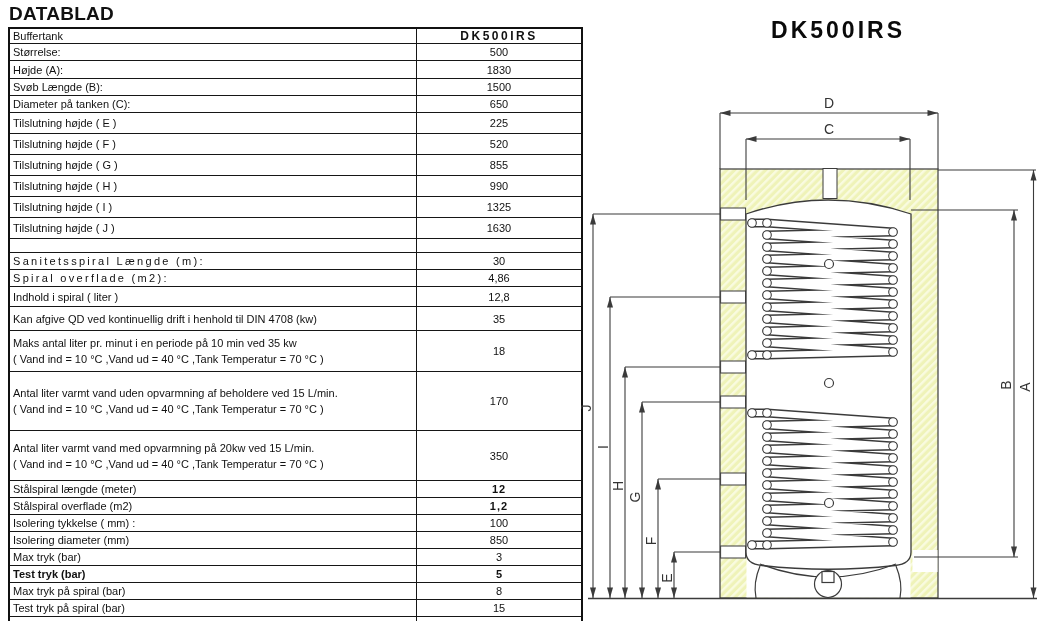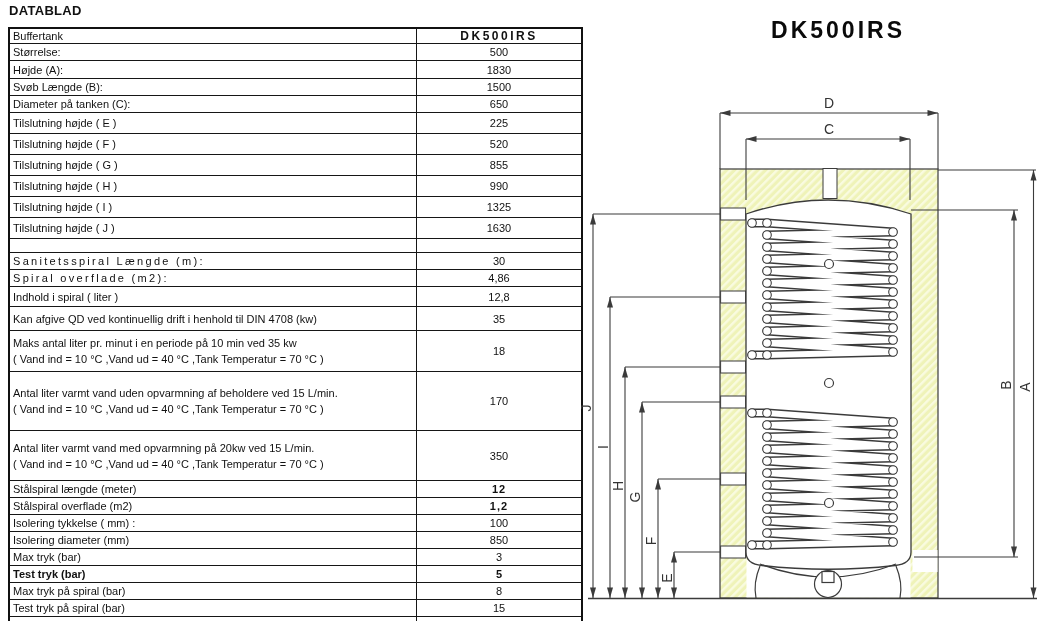--- a/index.html
+++ b/index.html
@@ -1,18 +1,18 @@
 <!DOCTYPE html>
 <html><head>
 <meta charset="utf-8">
 <style>
   html,body{margin:0;padding:0;background:#fff;}
   body{width:1046px;height:621px;overflow:hidden;font-family:"Liberation Sans",sans-serif;color:#111;}
   .sheet{position:relative;width:1046px;height:621px;background:#fff;}
-  .doc-title{position:absolute;left:9px;top:3px;font-size:13px;font-weight:bold;letter-spacing:.3px;}
+  .doc-title{position:absolute;left:9px;top:3px;font-size:19px;font-weight:bold;letter-spacing:.3px;}
   table.spec{position:absolute;left:8px;top:27px;width:562px;border-collapse:collapse;table-layout:fixed;border:2px solid #111;}
   table.spec td{border:1.5px solid #161616;padding:0 3px;font-size:11px;vertical-align:middle;overflow:hidden;}
   td.lbl{width:400px;text-align:left;}
   td.val{width:158px;text-align:center;font-size:11.5px;}
   tr.hdr{height:14px;}
   tr.hdr td.val{font-weight:bold;font-size:12px;letter-spacing:2.5px;}
   tr.spaced td.lbl{letter-spacing:2.3px;}
   tr.boldval td.val{font-weight:bold;letter-spacing:1px;}
   td.lbl .ln{line-height:16px;font-size:11px;}
   svg.diagram{position:absolute;left:580px;top:0;}

